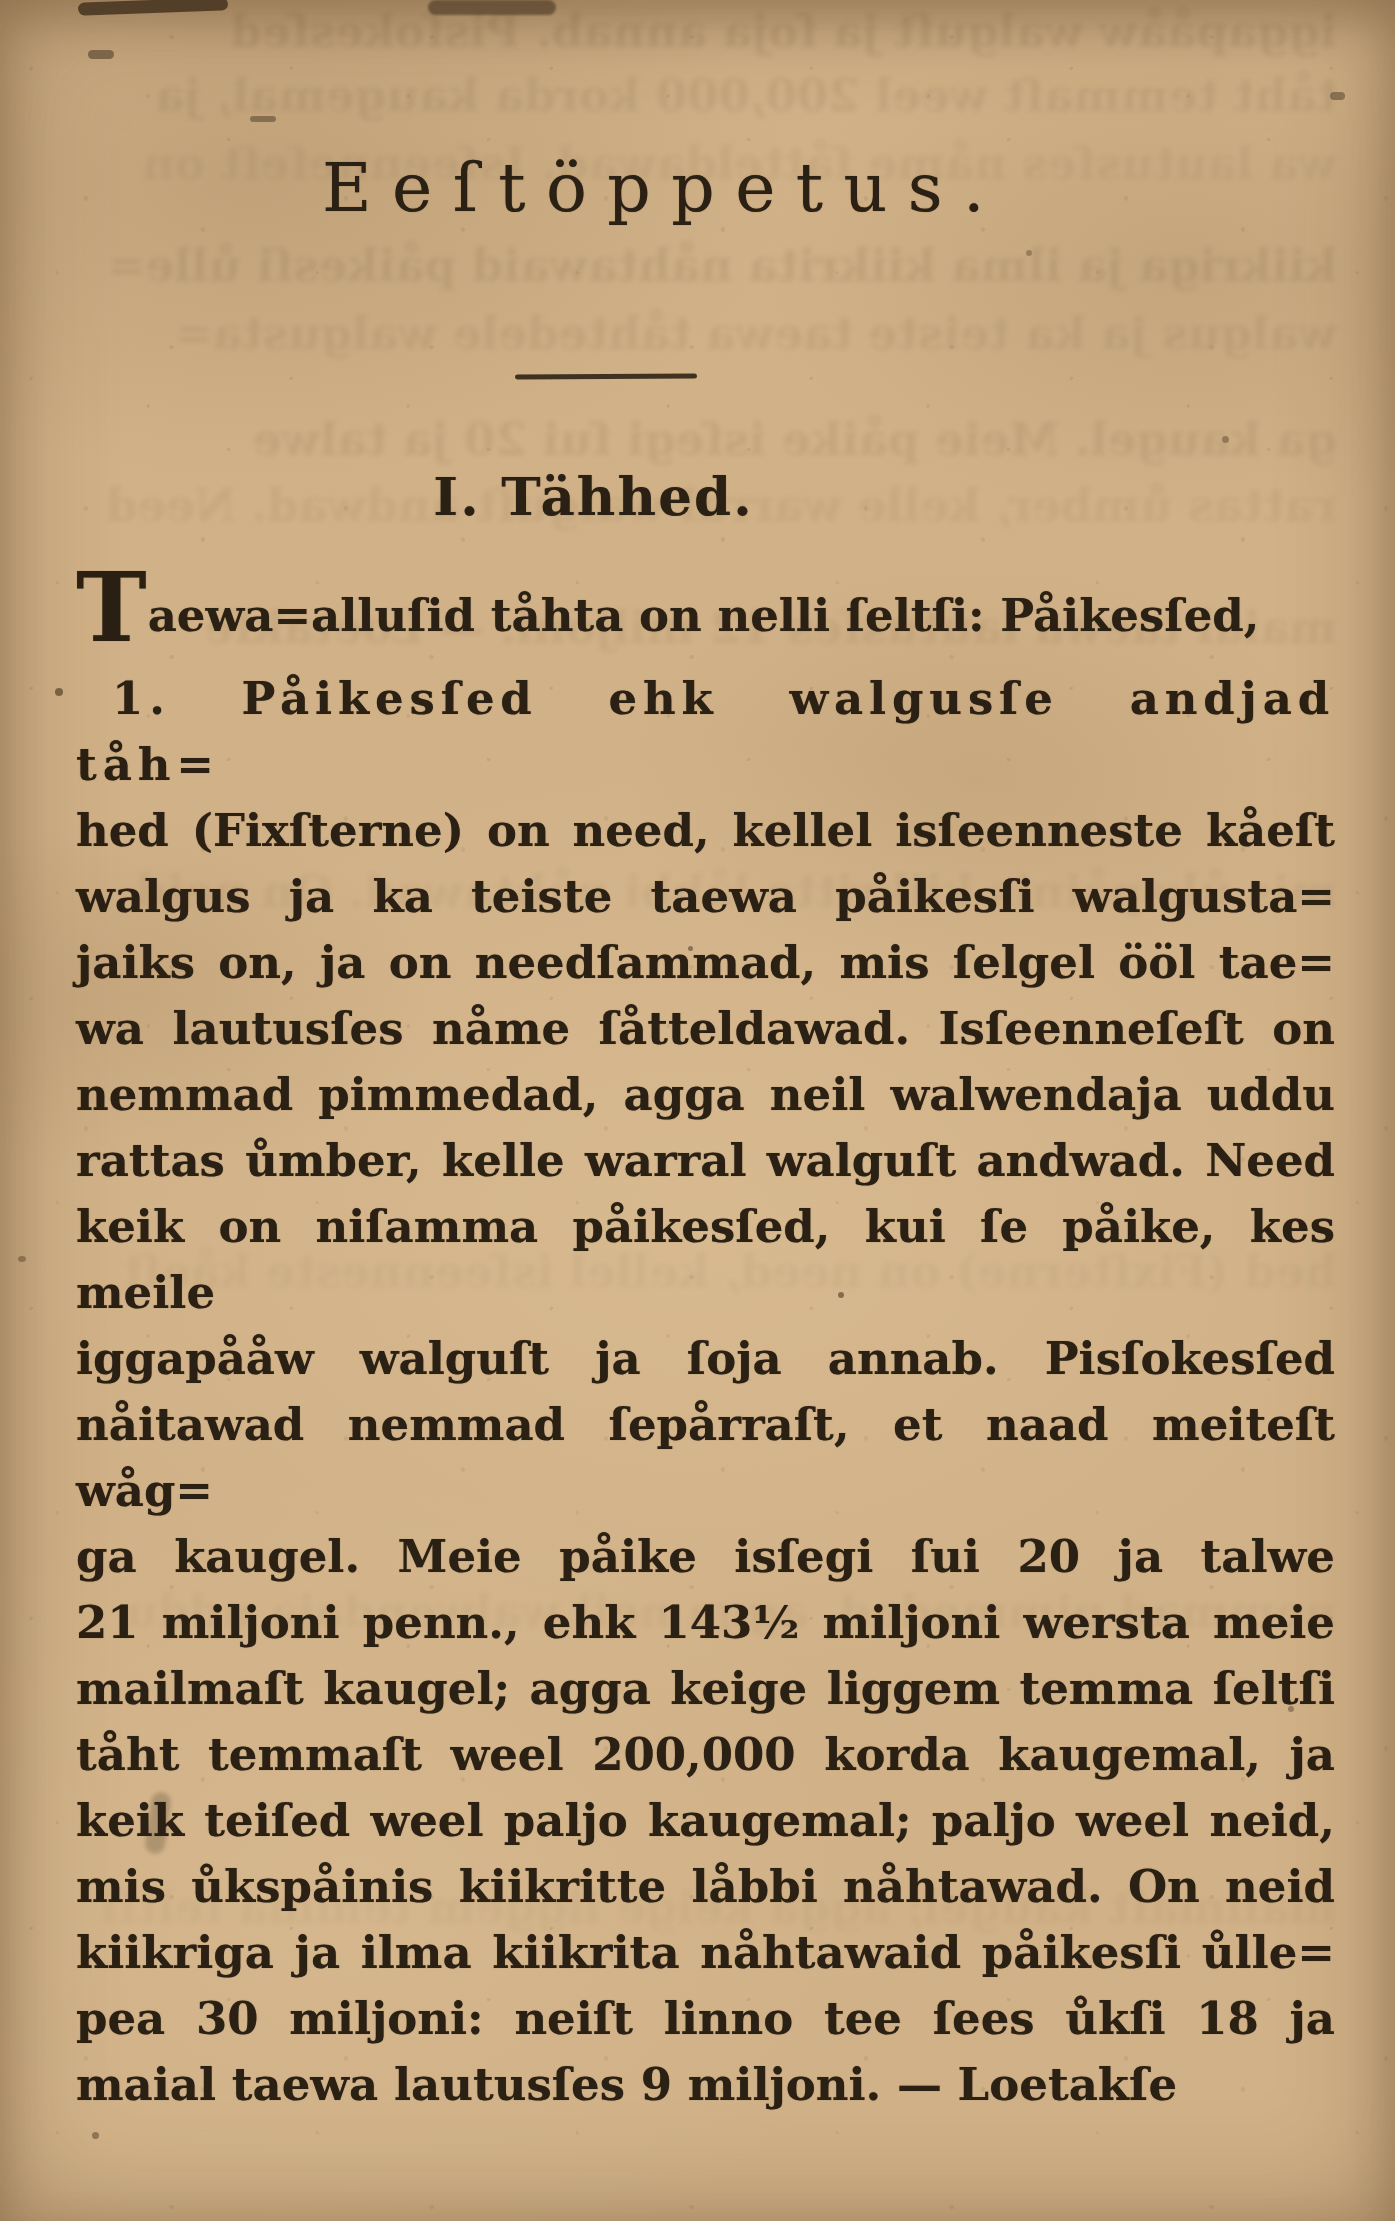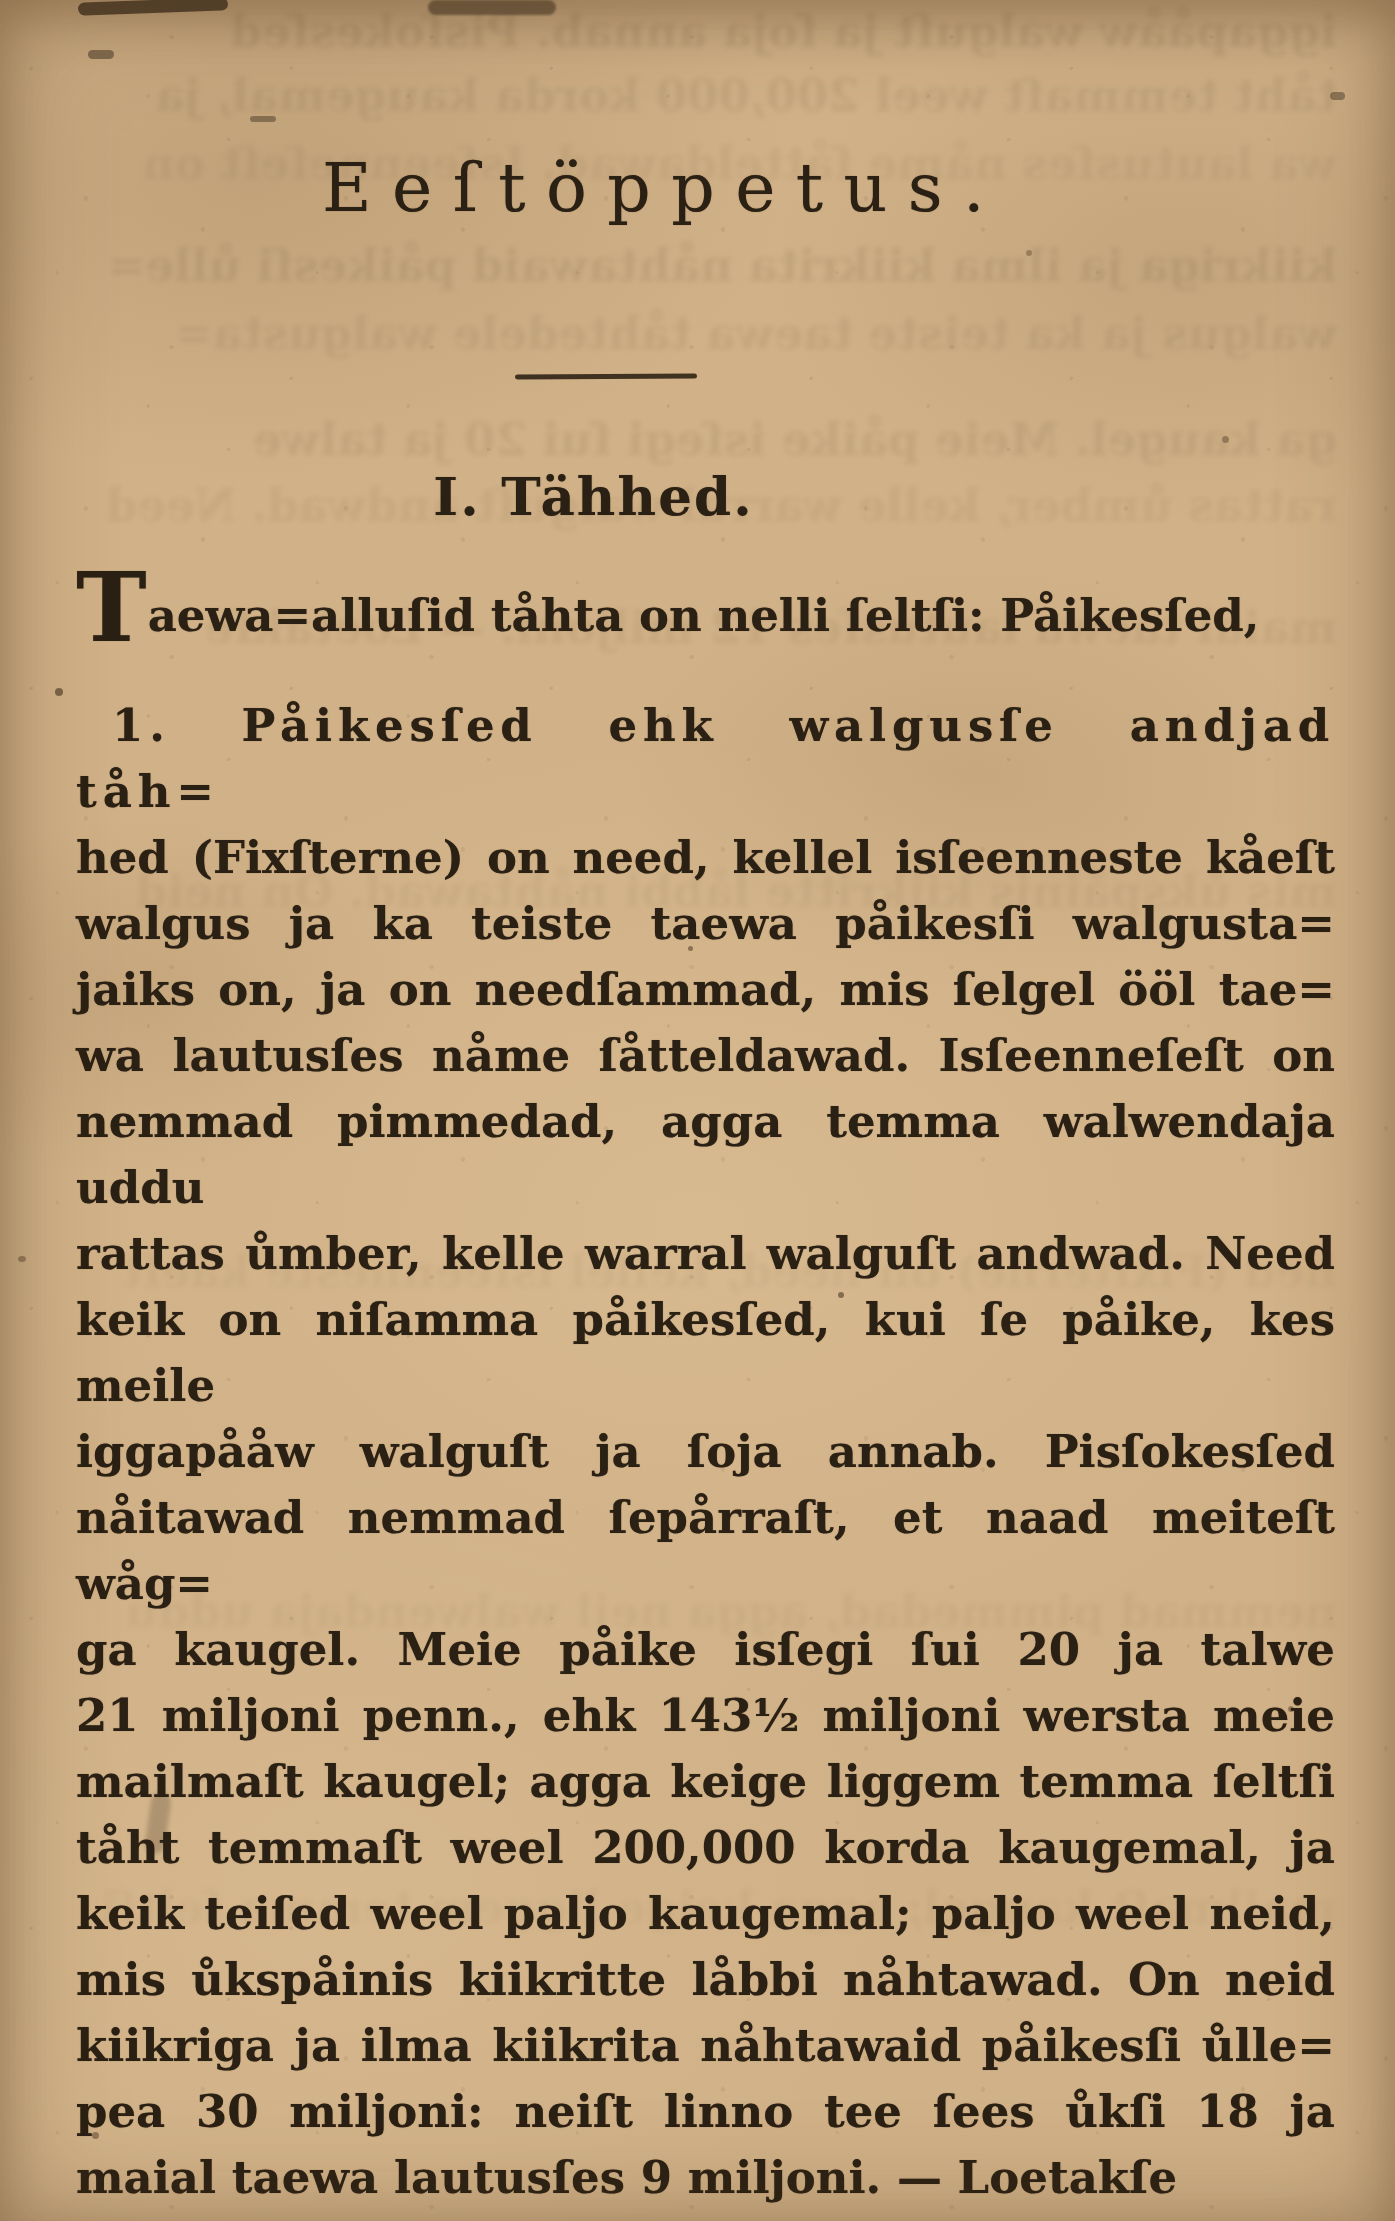--- a/index.html
+++ b/index.html
@@ -55,21 +55,21 @@
     transform:translateX(-100px) rotate(-.3deg);
   }
   .heading{
     margin-top:86px;font-size:53px;font-weight:700;text-align:center;
     letter-spacing:.04em;transform:translateX(-112px);
     text-shadow:0 0 1px rgba(42,32,19,.5);
   }
   .para{font-size:45px;font-weight:700;line-height:66px;
     text-shadow:0 0 1px rgba(42,32,19,.45);}
   .intro{margin-top:56px;}
-  .section{margin-top:44px;}
+  .section{margin-top:17px;}
   .textline{text-align:justify;text-align-last:justify;}
   .para .textline:last-child{text-align-last:left;}
   .intro-first{text-align:justify;text-align-last:justify;}
   .initial{
     font-size:95px;line-height:0;display:inline-block;
     vertical-align:-10px;margin-right:1px;letter-spacing:0;
   }
   .lead{
     text-align:justify;text-align-last:justify;
     letter-spacing:.13em;word-spacing:.22em;text-indent:36px;
@@ -124,21 +124,21 @@
       <div class="textline intro-first"><span class="initial">T</span><span>aewa=alluſid tåhta on nelli ſeltſi: Påikesſed,</span></div>
     </div>
 
     <div class="para section">
       <div class="textline lead">1. Påikesſed ehk walgusſe andjad tåh=</div>
       <div>
           <div class="textline">hed (Fixſterne) on need, kellel isſeenneste kåeſt</div>
           <div class="textline">walgus ja ka teiste taewa påikesſi walgusta=</div>
           <div class="textline">jaiks on, ja on needſammad, mis ſelgel ööl tae=</div>
           <div class="textline">wa lautusſes nåme ſåtteldawad. Isſeenneſeſt on</div>
-          <div class="textline">nemmad pimmedad, agga temma walwendaja uddu</div>
+          <div class="textline">nemmad pimmedad, agga neil walwendaja uddu</div>
           <div class="textline">rattas ůmber, kelle warral walguſt andwad. Need</div>
           <div class="textline">keik on niſamma påikesſed, kui ſe påike, kes meile</div>
           <div class="textline">iggapååw walguſt ja ſoja annab. Pisſokesſed</div>
           <div class="textline">nåitawad nemmad ſepårraſt, et naad meiteſt wåg=</div>
           <div class="textline">ga kaugel. Meie påike isſegi ſui 20 ja talwe</div>
           <div class="textline">21 miljoni penn., ehk 143½ miljoni wersta meie</div>
           <div class="textline">mailmaſt kaugel; agga keige liggem temma ſeltſi</div>
           <div class="textline">tåht temmaſt weel 200,000 korda kaugemal, ja</div>
           <div class="textline">keik teiſed weel paljo kaugemal; paljo weel neid,</div>
           <div class="textline">mis ůkspåinis kiikritte låbbi nåhtawad. On neid</div>

